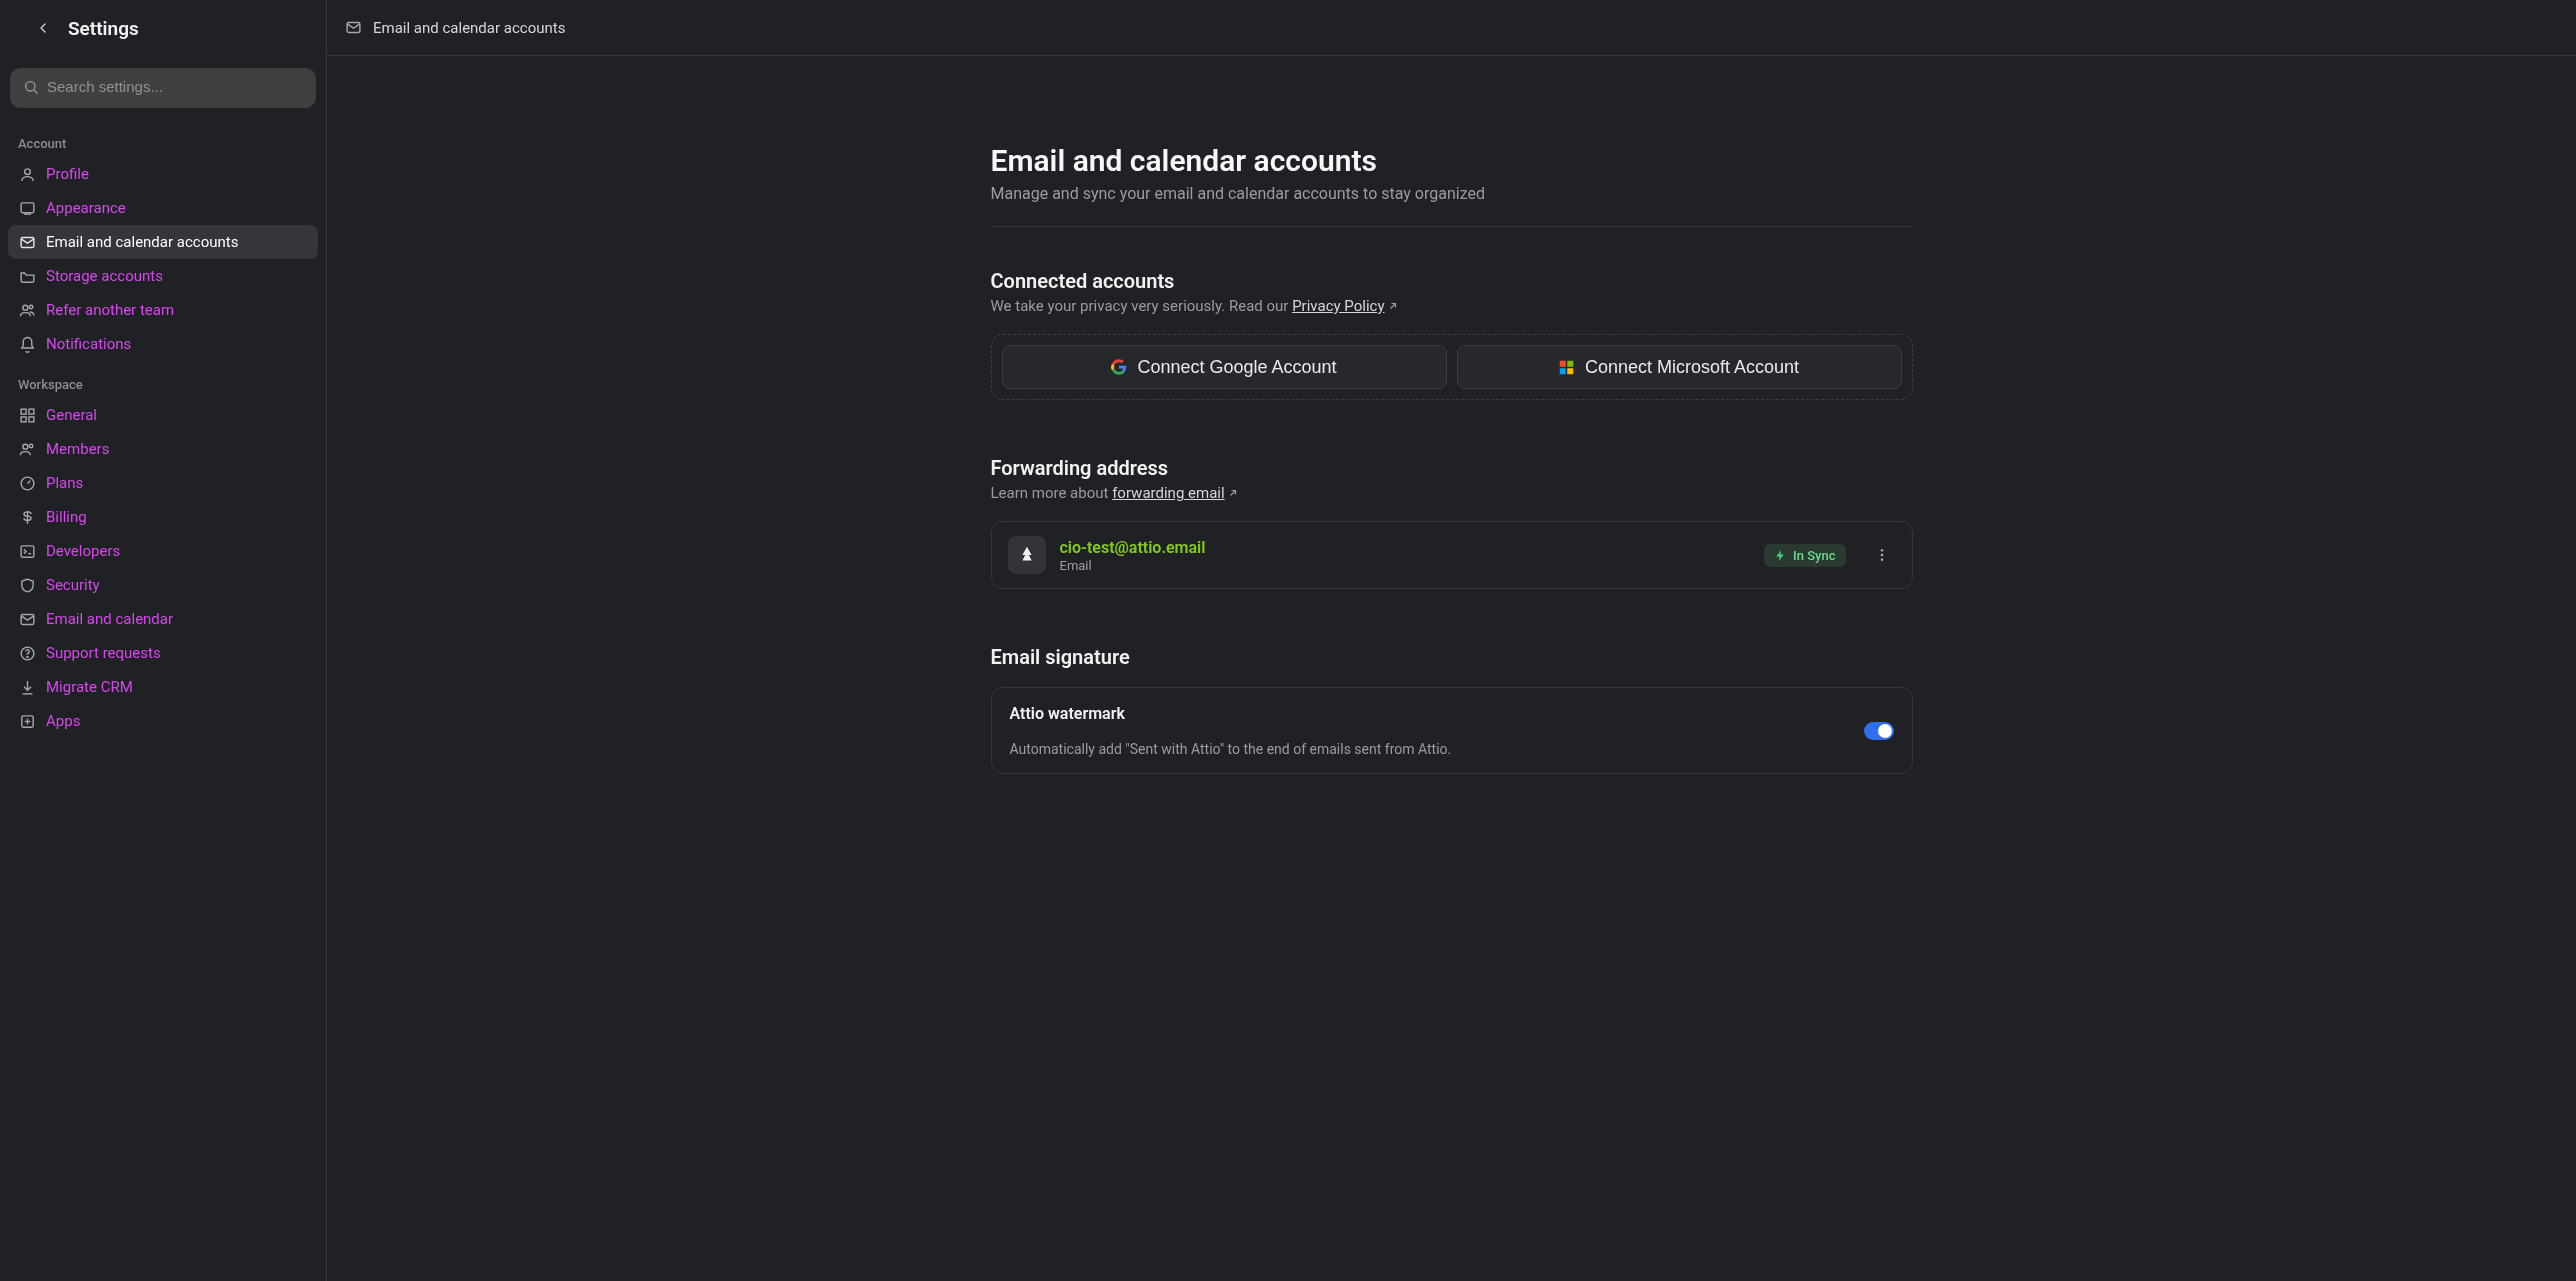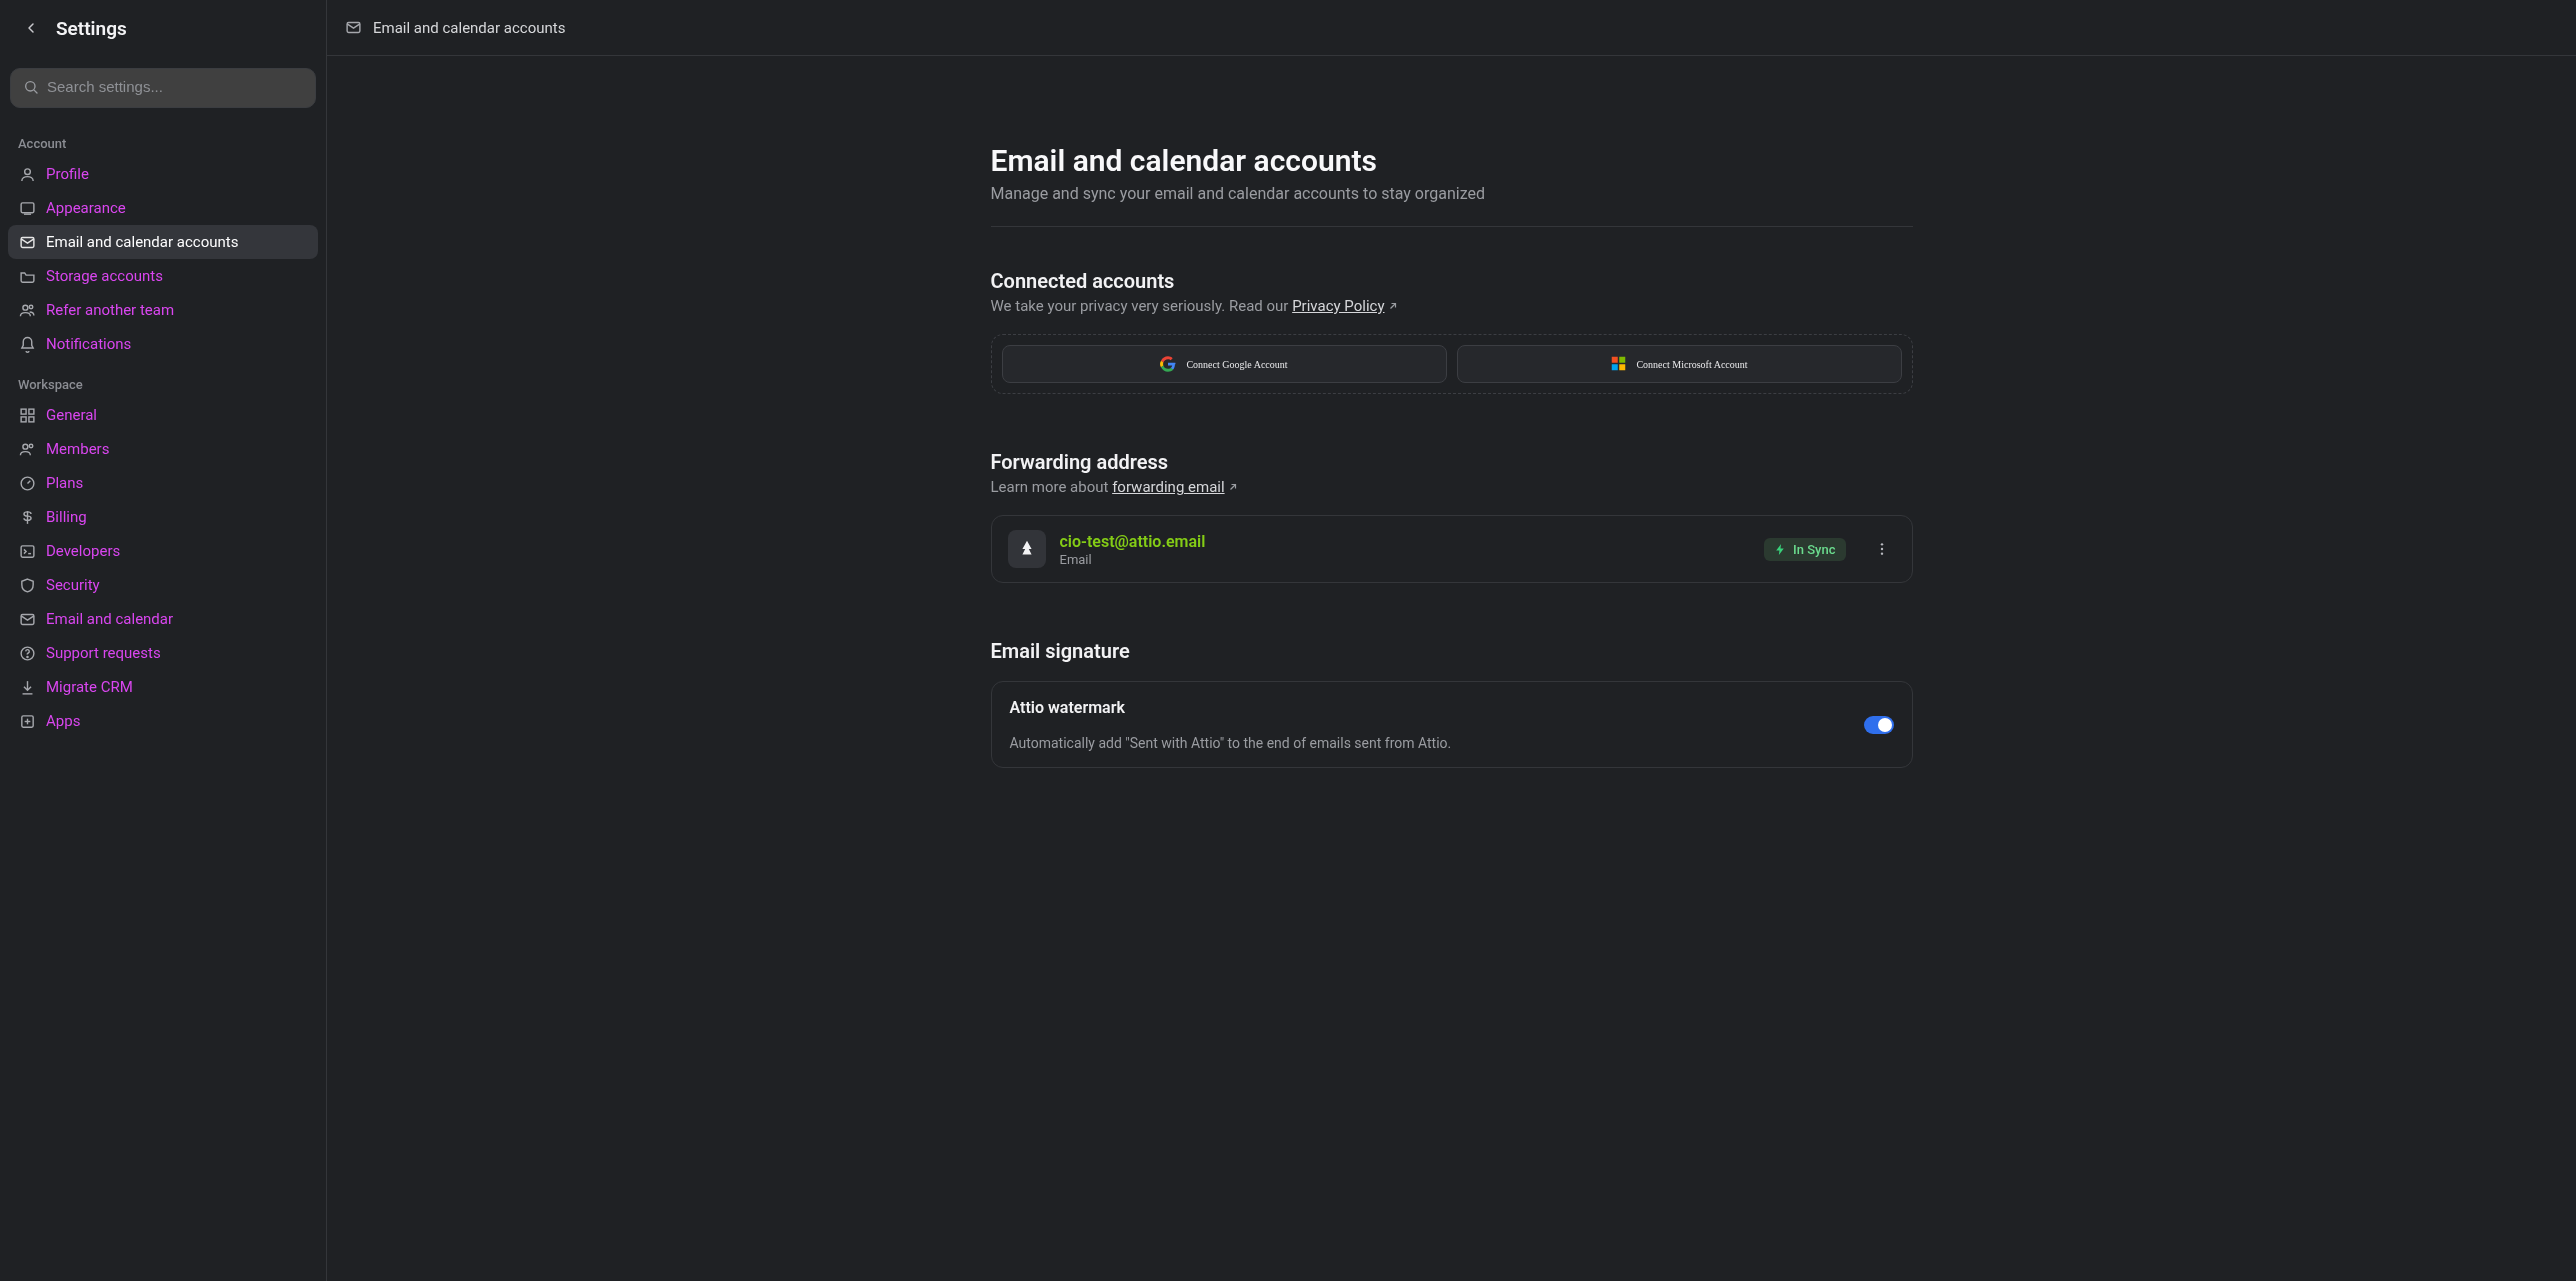--- a/index.html
+++ b/index.html
@@ -18,21 +18,21 @@
     width: 327px;
     border-right: 1px solid #34363a;
     display: flex;
     flex-direction: column;
     flex-shrink: 0;
   }
   .sidebar-header {
     display: flex;
     align-items: center;
     gap: 16px;
-    padding: 14px 22px;
+    padding: 14px 34px;
     height: 56px;
   }
   .back-btn {
     width: 18px; height: 18px;
     display: flex; align-items: center; justify-content: center;
     color: #c9c9cd;
     cursor: pointer;
   }
   .sidebar-title {
     font-size: 19px;
@@ -135,32 +135,31 @@
   .connect-panel {
     margin-top: 18px;
     border: 1px dashed #3c3e43;
     border-radius: 12px;
     padding: 10px;
     display: flex;
     gap: 10px;
   }
   .connect-btn {
     flex: 1;
-    height: 38px;
+    height: 44px;
     border-radius: 8px;
     border: 1px solid #3c3e43;
     background: #26282c;
     color: #eaeaec;
-    font-size: 10px;
+    font-size: 18px;
     display: flex;
     align-items: center;
     justify-content: center;
     gap: 10px;
     cursor: pointer;
-    font-family: Liberation Serif, serif;
   }
   .logo-sq { width: 16px; height: 16px; position: relative; }
 
   .section-gap { margin-top: 56px; }
 
   .forward-card {
     margin-top: 18px;
     border: 1px solid #34363a;
     border-radius: 12px;
     padding: 14px 16px;

